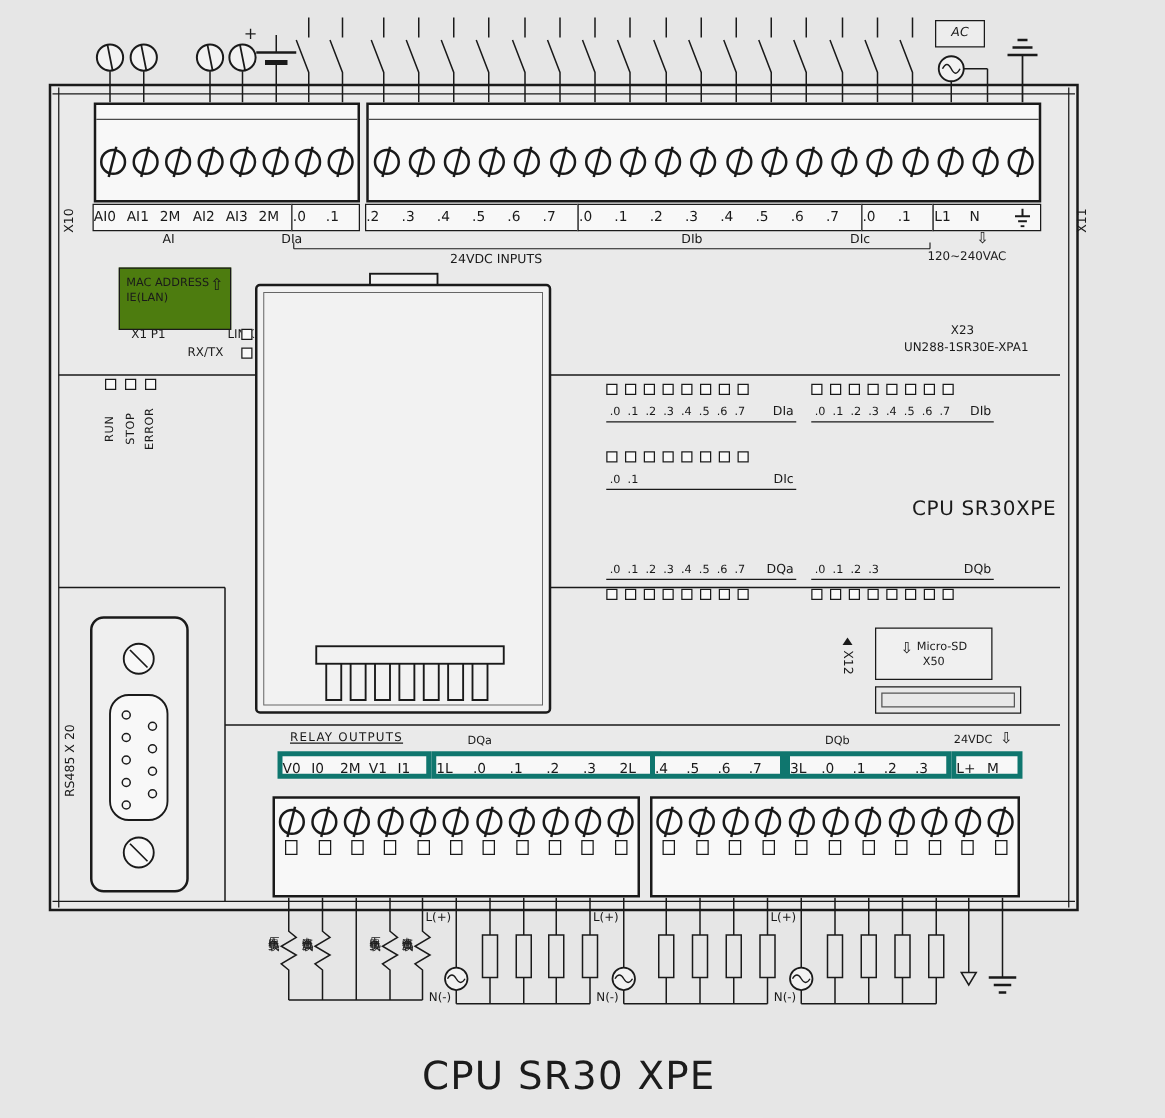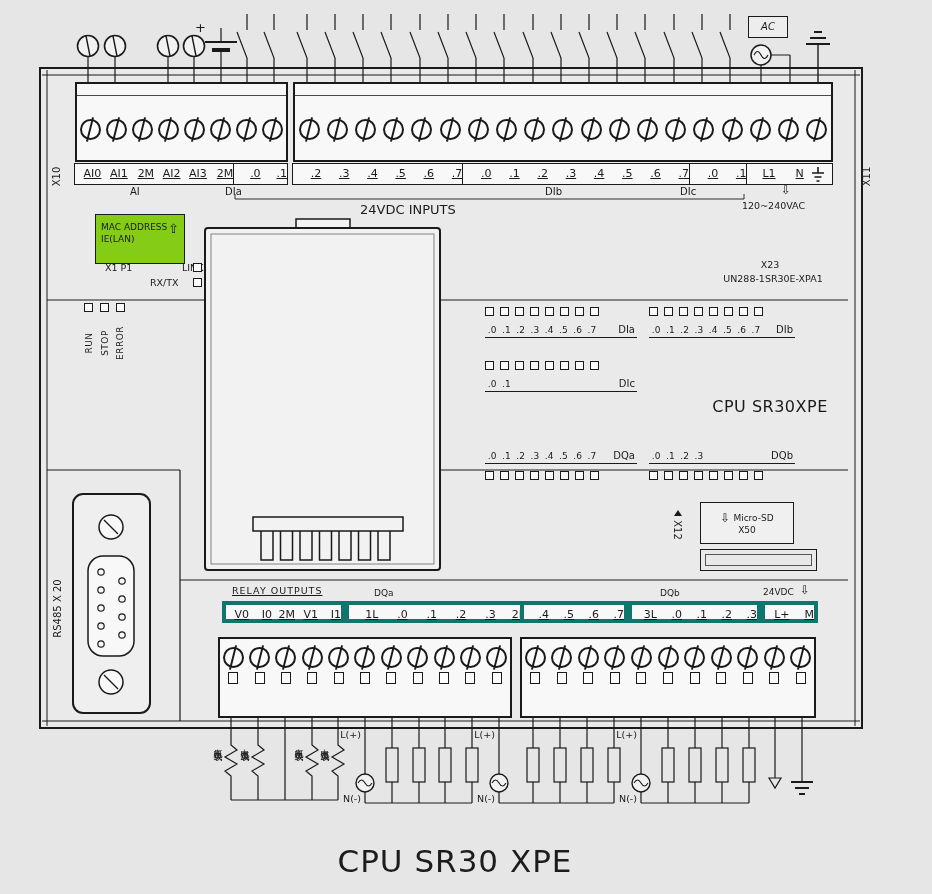--- a/index.html
+++ b/index.html
@@ -14,47 +14,47 @@
          display:flex;box-sizing:border-box;padding-top:14px;}
   .strip::before{content:'';position:absolute;left:0;right:0;top:11px;border-top:1px solid #4a4a4a;}
   .tcell{flex:1;display:flex;align-items:center;justify-content:center;}
   .screw{position:relative;width:21px;height:21px;border:2px solid #1a1a1a;border-radius:50%;
          background:#fdfdfd;box-sizing:border-box;}
   .screw::after{content:'';position:absolute;left:50%;top:-4px;bottom:-4px;width:2px;
          background:#1a1a1a;transform:translateX(-50%) rotate(14deg);}
   
   .toplabels{position:absolute;z-index:2;top:163px;height:22px;display:flex;box-sizing:border-box;}
   .lgrp{display:flex;border:1px solid #1a1a1a;background:#f8f8f8;margin-left:-1px;box-sizing:border-box;}
-  .cl{flex:1;text-align:right;font-size:11px;line-height:20px;white-space:nowrap;overflow:visible;text-decoration:underline;}
+  .cl{flex:1;text-align:left;font-size:11px;line-height:20px;white-space:nowrap;overflow:visible;}
   .pe-cell{display:flex;align-items:center;justify-content:center;}
   .cap{position:absolute;z-index:2;font-size:10px;text-align:left;}
   .smalltext{position:absolute;z-index:2;font-size:9.5px;white-space:nowrap;}
   .arrowglyph{position:absolute;z-index:2;font-size:12px;line-height:12px;}
   
   .macbox{position:absolute;z-index:2;left:95px;top:214px;width:90px;height:50px;
-          border:1.5px solid #1a1a1a;background:#84cc16;box-sizing:border-box;
+          border:1.5px solid #1a1a1a;background:#4d7c0f;box-sizing:border-box;
           font-size:9px;padding:6px 4px 0 5px;line-height:12px;}
   .macbox .arr{position:absolute;right:5px;top:8px;font-size:13px;}
   .ledbox{position:absolute;z-index:2;width:9px;height:9px;border:1.5px solid #1a1a1a;
           background:#fafafa;box-sizing:border-box;}
   
   .statusrow{position:absolute;z-index:2;left:82px;top:303px;display:flex;gap:3px;}
   .scol{width:13px;display:flex;flex-direction:column;align-items:center;}
   .scol .lsq{margin-bottom:2px;}
   .slbl{display:block;transform:rotate(-90deg);transform-origin:center;margin-top:24px;
         font-size:9px;letter-spacing:.5px;white-space:nowrap;}
   
   .ledsq{position:absolute;z-index:2;width:114px;display:flex;justify-content:space-between;}
   .lsq{width:9px;height:9px;border:1.5px solid #1a1a1a;background:#fafafa;box-sizing:border-box;display:inline-block;}
   .ledlbl{position:absolute;z-index:2;display:flex;align-items:baseline;
           border-bottom:1px solid #1a1a1a;padding-bottom:2px;box-sizing:border-box;}
   .lbls{width:114px;display:flex;}
   .ll{flex:1;text-align:center;font-size:9px;}
   .lname{flex:1;text-align:right;font-size:10px;padding-right:2px;}
-  .cpulabel{position:absolute;z-index:2;left:695px;top:397px;width:150px;text-align:center;
+  .cpulabel{position:absolute;z-index:2;left:695px;top:397px;width:150px;text-align:right;
             font-size:16px;letter-spacing:.5px;}
   
   .sdbox{position:absolute;z-index:2;left:700px;top:502px;width:94px;height:42px;
          border:1.5px solid #1a1a1a;background:#f0f0f0;box-sizing:border-box;
          display:flex;flex-direction:column;align-items:center;justify-content:center;font-size:9px;}
   .sdbox .r1{display:flex;align-items:center;gap:3px;}
   .sdbox .da{font-size:12px;}
   .sdslot{position:absolute;z-index:2;left:700px;top:549px;width:117px;height:22px;
           border:1.5px solid #1a1a1a;box-sizing:border-box;background:#e9e9e9;}
   .sdslot-inner{position:absolute;left:4px;right:4px;top:4px;bottom:4px;border:1px solid #555;}
@@ -321,21 +321,21 @@
             <path d="M7,1V7 M1,7H13 M3.5,11H10.5 M5.5,15H8.5" stroke="#1a1a1a" stroke-width="1.6" fill="none"></path>
           </svg>
       </span>
     </div>
   </div>
 
   <div class="cap" style="left:130px;top:186px;width:50px;">AI</div>
   <div class="cap" style="left:225px;top:186px;width:50px;">DIa</div>
   <div class="cap" style="left:545px;top:186px;width:50px;">DIb</div>
   <div class="cap" style="left:680px;top:186px;width:50px;">DIc</div>
-  <div class="cap" style="left:360px;top:202px;width:120px;font-size:13px;">24VDC INPUTS</div>
+  <div class="cap" style="left:360px;top:202px;width:120px;font-size:10px;">24VDC INPUTS</div>
   <span class="arrowglyph" style="left:781px;top:184px;">⇩</span>
   <div class="cap" style="left:742px;top:200px;width:90px;font-size:9.5px;">120~240VAC</div>
 
   <div class="ov vtext" style="left:34px;top:171px;width:44px;">X10</div>
   <div class="ov vtext" style="left:844px;top:171px;width:44px;">X11</div>
   <div class="ov vtext" style="left:17px;top:603px;width:80px;">RS485 X 20</div>
 
   <div class="macbox">
     <div>MAC ADDRESS</div>
     <div>IE(LAN)</div>

